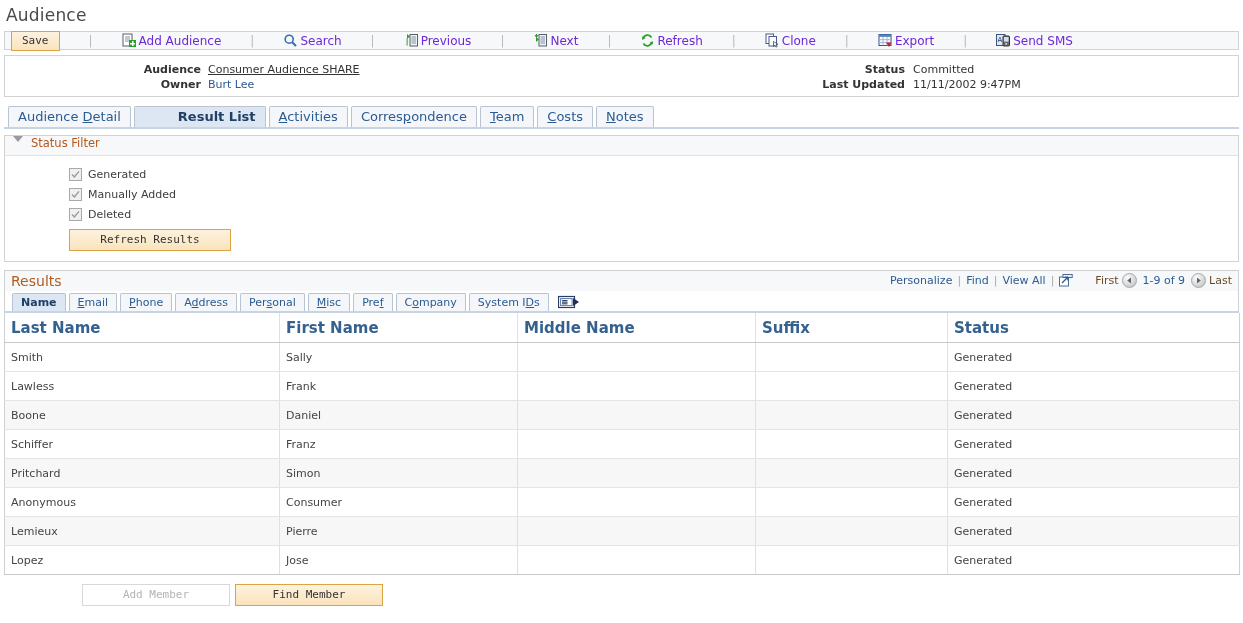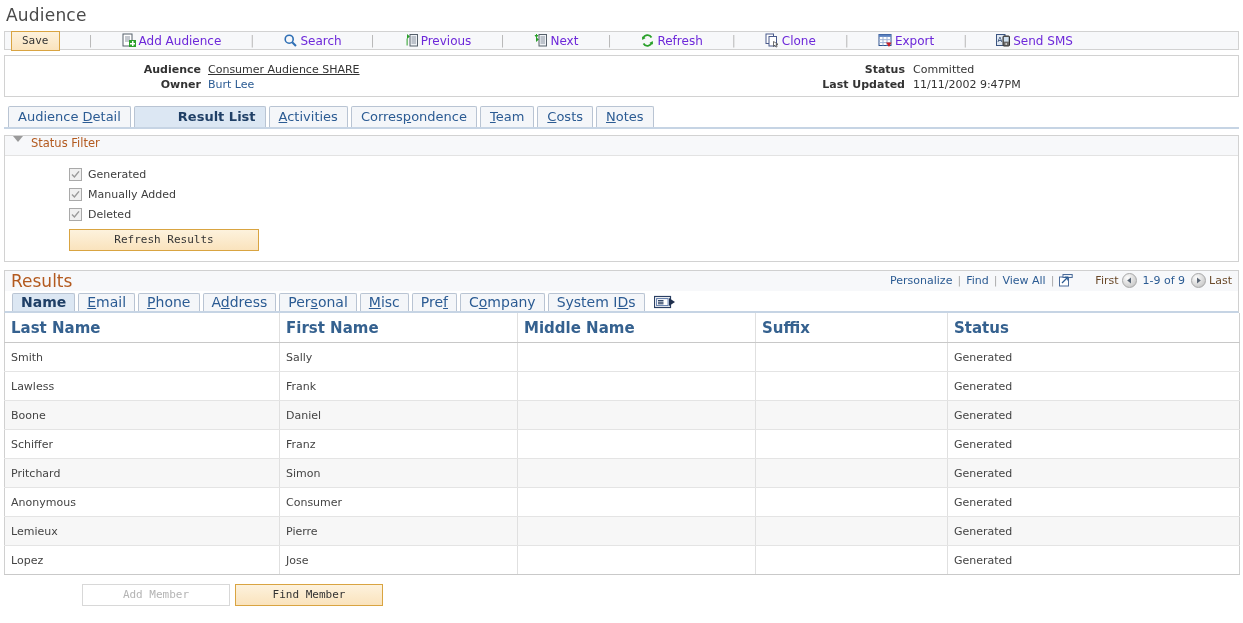--- a/index.html
+++ b/index.html
@@ -174,21 +174,21 @@
   .grid-top {
     border: 1px solid #d0d0d0;
     border-bottom: none;
     background: #f7f8fa;
     height: 20px;
     display: flex;
     align-items: center;
     position: relative;
     padding: 0 6px;
   }
-  .grid-title { color: #b35a1f; font-size: 17px; text-align: right; }
+  .grid-title { color: #b35a1f; font-size: 14px; text-align: right; }
   .grid-tools {
     position: absolute;
     right: 6px;
     top: 2px;
     display: flex;
     align-items: center;
     font-size: 11px;
     gap: 0;
     white-space: nowrap;
   }
@@ -216,21 +216,21 @@
     padding: 0 0 0 7px;
     height: 22px;
     border-bottom: 2px solid #c6d4e4;
     box-sizing: border-box;
   }
   .subtab {
     border: 1px solid #b9c4d3;
     border-bottom: none;
     background: #f4f6f9;
     color: #2b5b93;
-    font-size: 14px;
+    font-size: 11px;
     padding: 2px 8px;
     line-height: 13px;
     cursor: pointer;
     border-radius: 2px 2px 0 0;
     white-space: nowrap;
   }
   .subtab.active { background: #dce7f3; color: #1f3f66; font-weight: bold; }
   .subtab u { text-decoration: underline; }
   .tabs-more {
     margin-left: 6px;
@@ -487,21 +487,21 @@
       <div class="chk-row">
         <span class="chk">
           <svg width="9" height="9" viewBox="0 0 9 9">
               <polyline points="1,4.6 3.4,7 8,1.4" fill="none" stroke="#9a9a9a" stroke-width="1.4"></polyline>
             </svg>
         </span>
         <span class="chk-lbl">Deleted</span>
       </div>
 
       <div style="margin-left:64px; margin-top:5px;">
-        <button class="btn" style="width:190px; text-align:center; padding:3px 0;">Refresh Results</button>
+        <button class="btn" style="width:162px; text-align:center; padding:3px 0;">Refresh Results</button>
       </div>
     </div>
   </div>
 
   <div class="grid-wrap">
 
     <div class="grid-top">
       <span class="grid-title">Results</span>
       <div class="grid-tools">
         <a class="gt-link">Personalize</a>

